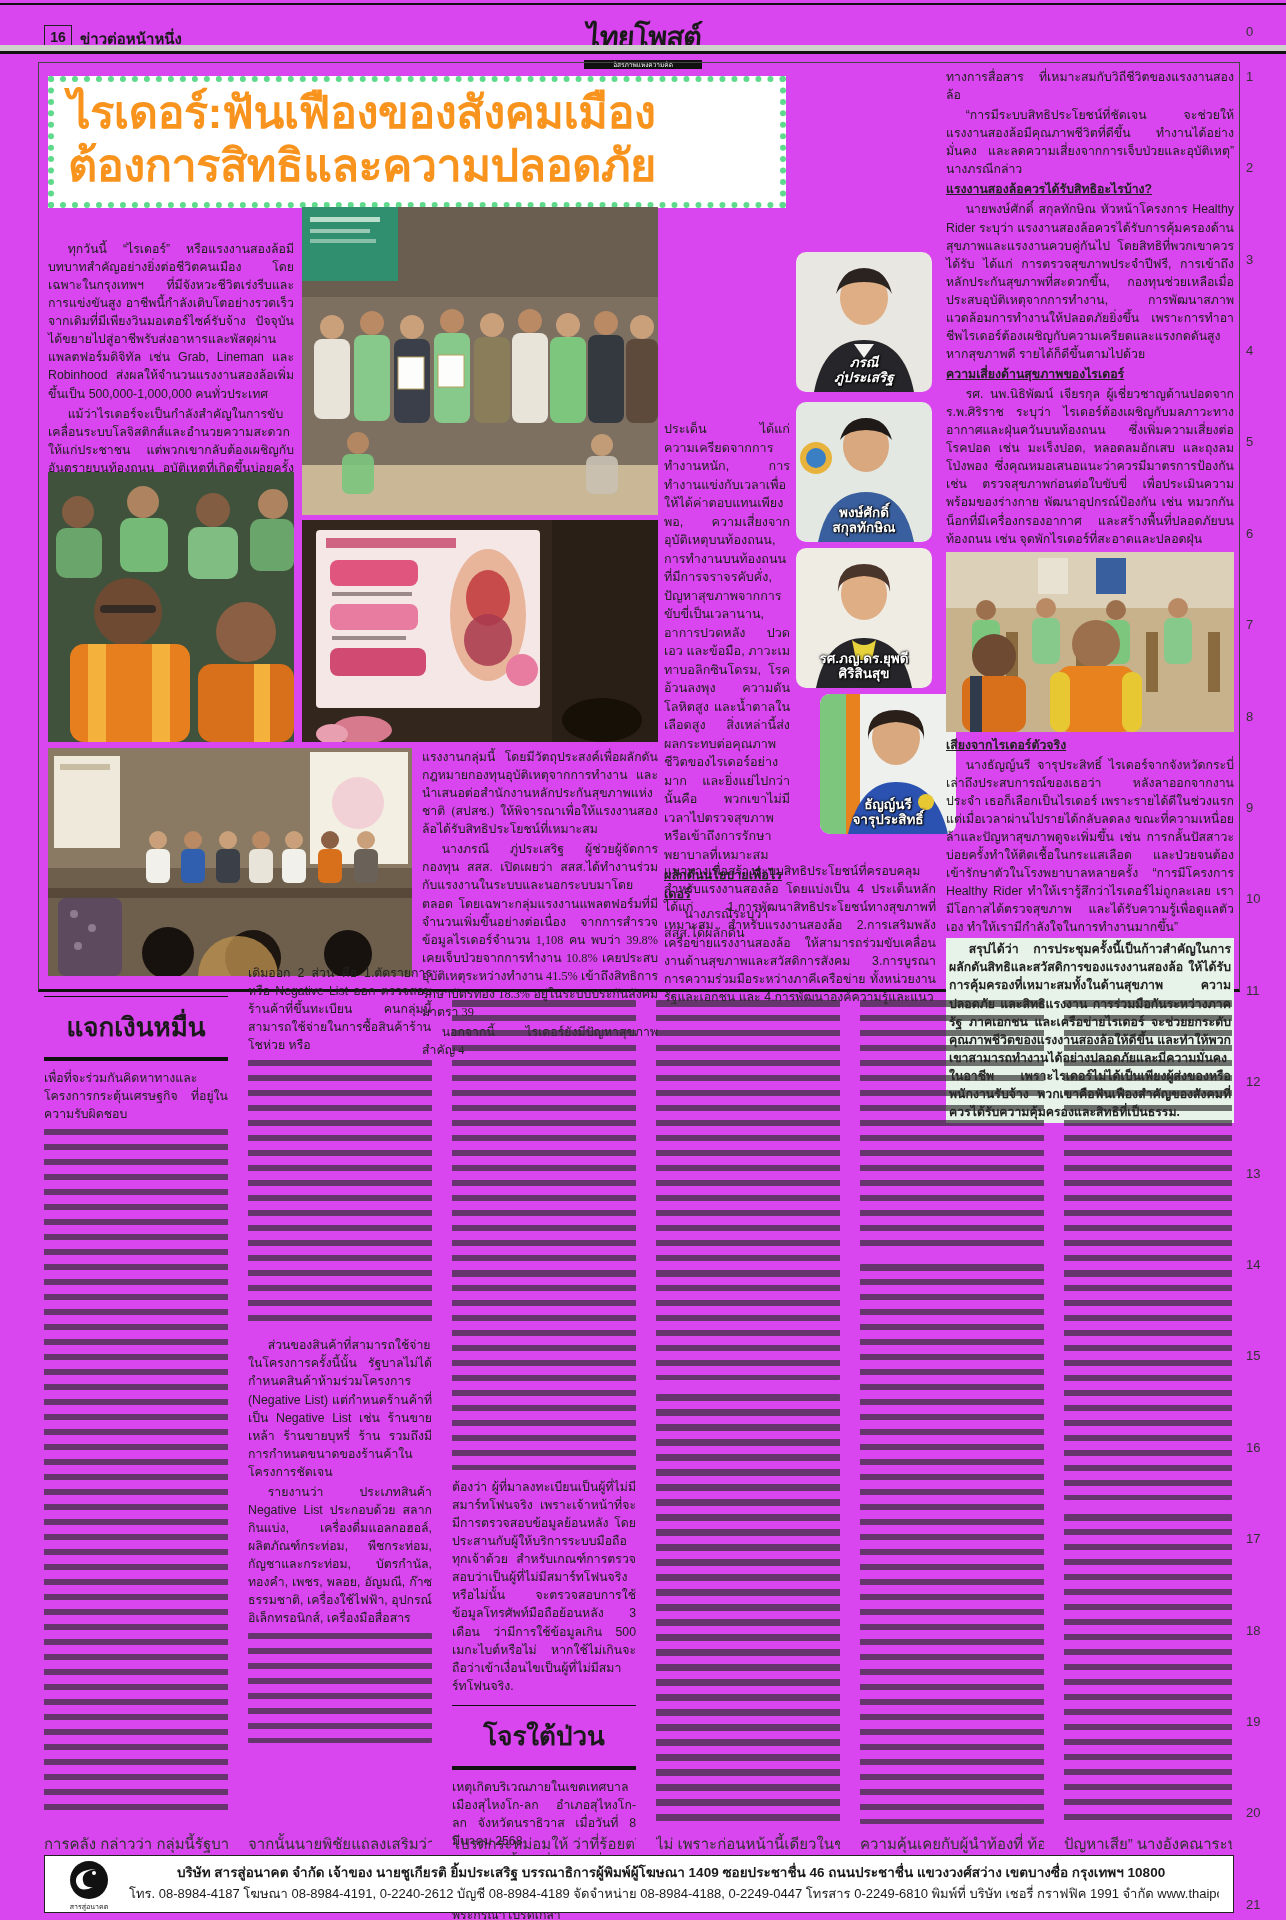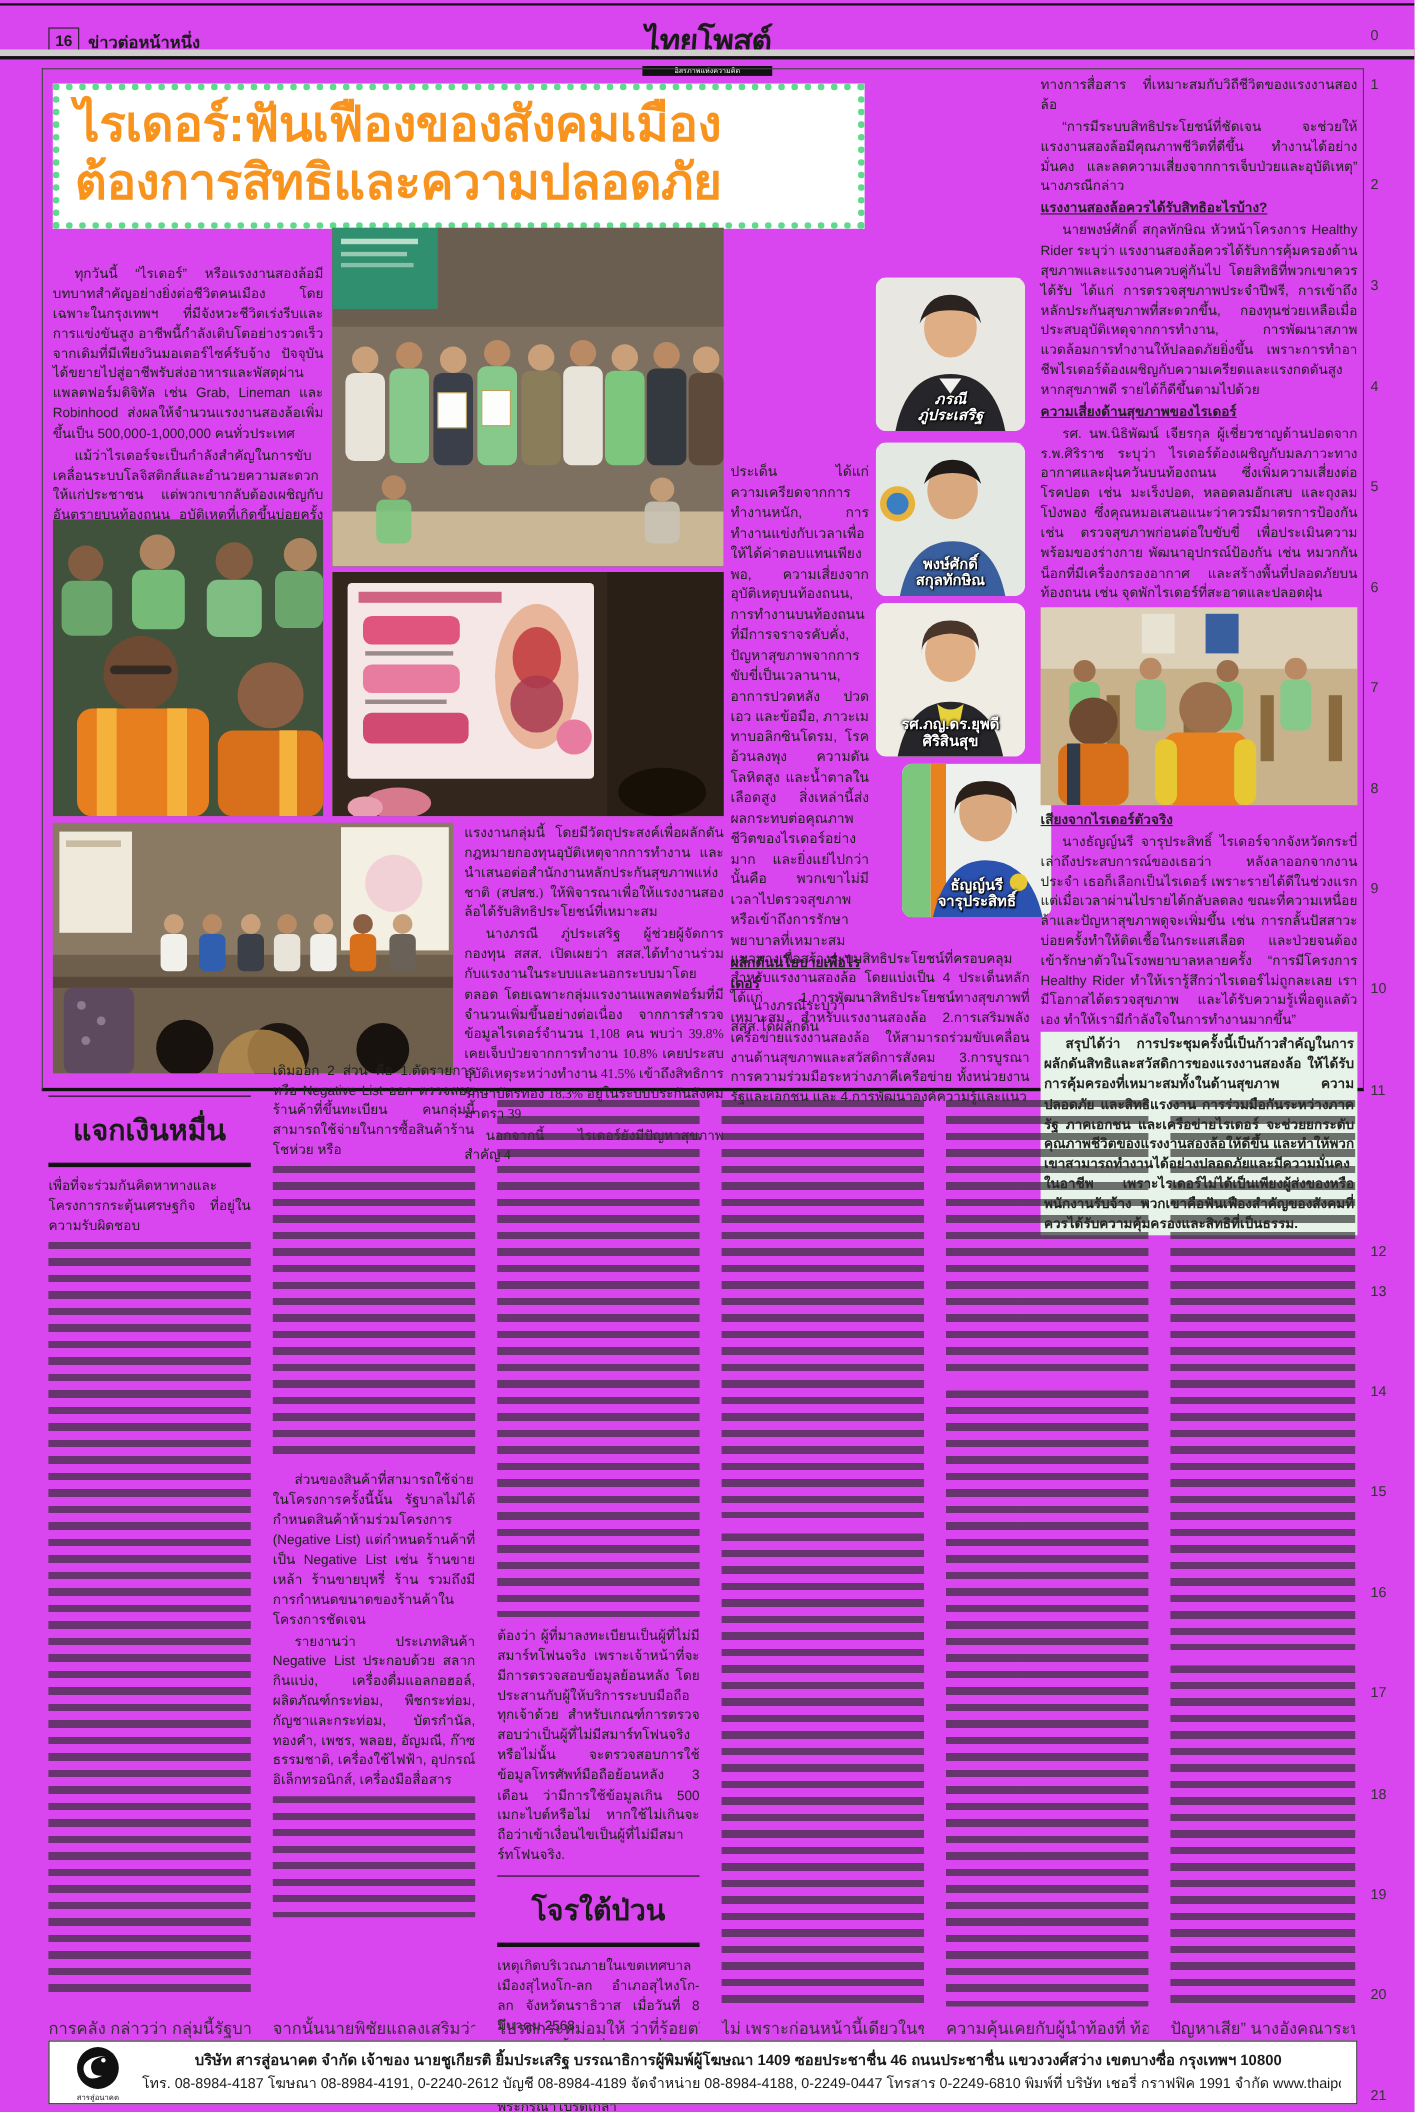--- a/index.html
+++ b/index.html
@@ -52,21 +52,21 @@
   <div class="rulernum" style="top:160px;">2</div>
   <div class="rulernum" style="top:252px;">3</div>
   <div class="rulernum" style="top:343px;">4</div>
   <div class="rulernum" style="top:434px;">5</div>
   <div class="rulernum" style="top:526px;">6</div>
   <div class="rulernum" style="top:617px;">7</div>
   <div class="rulernum" style="top:709px;">8</div>
   <div class="rulernum" style="top:800px;">9</div>
   <div class="rulernum" style="top:891px;">10</div>
   <div class="rulernum" style="top:983px;">11</div>
-  <div class="rulernum" style="top:1130px;">12</div>
+  <div class="rulernum" style="top:1074px;">12</div>
   <div class="rulernum" style="top:1166px;">13</div>
   <div class="rulernum" style="top:1257px;">14</div>
   <div class="rulernum" style="top:1348px;">15</div>
   <div class="rulernum" style="top:1440px;">16</div>
   <div class="rulernum" style="top:1531px;">17</div>
   <div class="rulernum" style="top:1623px;">18</div>
   <div class="rulernum" style="top:1714px;">19</div>
   <div class="rulernum" style="top:1805px;">20</div>
   <div class="rulernum" style="top:1897px;">21</div>
 

